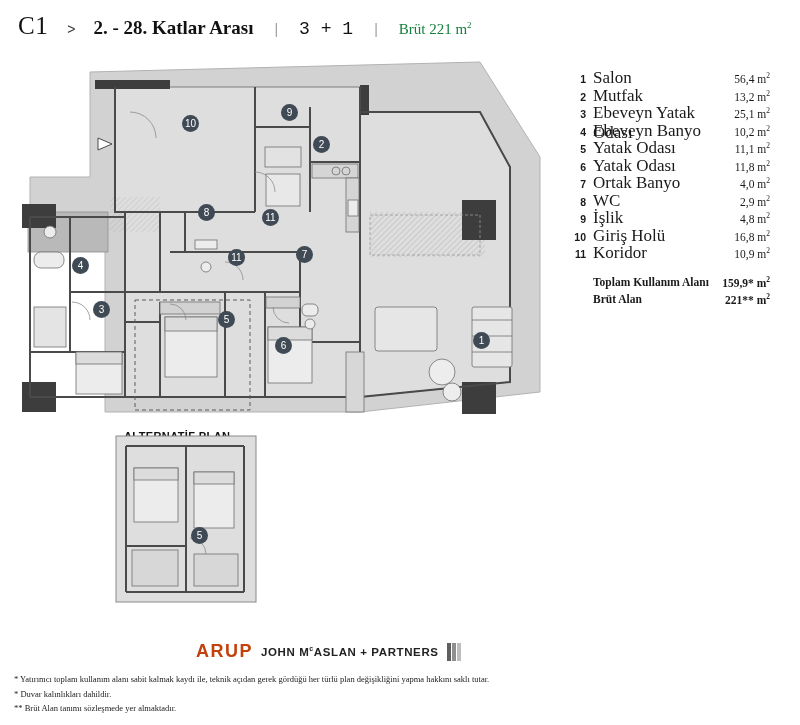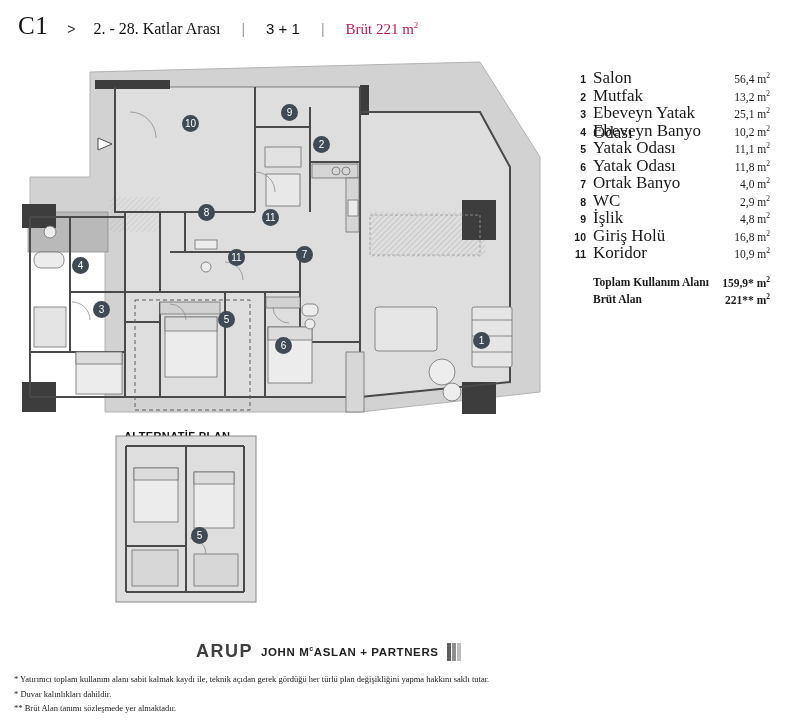--- a/index.html
+++ b/index.html
@@ -31,37 +31,38 @@
     letter-spacing: 0.5px;
     color: #111;
   }
   #header .chev {
     font-size: 14px;
     color: #333;
     margin: 0 8px 0 9px;
   }
   #header .floors {
     font-family: "Liberation Serif", serif;
-    font-size: 16px;
+    font-size: 19px;
     color: #111;
+    font-weight: bold;
   }
   #header .sep {
     color: #9a9a9a;
     margin: 0 11px;
     font-size: 14px;
   }
   #header .rooms {
-    font-family: Liberation Sans, sans-serif;
-    font-size: 15px;
+    font-family: Liberation Mono, monospace;
+    font-size: 18px;
     color: #111;
   }
   #header .gross {
     font-family: "Liberation Serif", serif;
     font-size: 15px;
-    color: #be185d;
+    color: #15803d;
   }
   #header sup { font-size: 9px; vertical-align: super; }
 
   
   #legend {
     position: absolute;
     left: 570px;
     top: 68px;
     width: 200px;
     font-size: 11px;
@@ -159,21 +160,21 @@
     top: 641px;
     display: flex;
     align-items: center;
     gap: 8px;
   }
   #logo .arup {
     font-family: "Liberation Sans", sans-serif;
     font-size: 18px;
     font-weight: bold;
     letter-spacing: 1.5px;
-    color: #404040;
+    color: #c2410c;
   }
   #logo .mcaslan {
     font-family: "Liberation Sans", sans-serif;
     font-size: 11.5px;
     font-weight: bold;
     letter-spacing: 0.6px;
     color: #222;
   }
   #logo .mcaslan sup { font-size: 7px; vertical-align: super; }
   #logo .mark {

